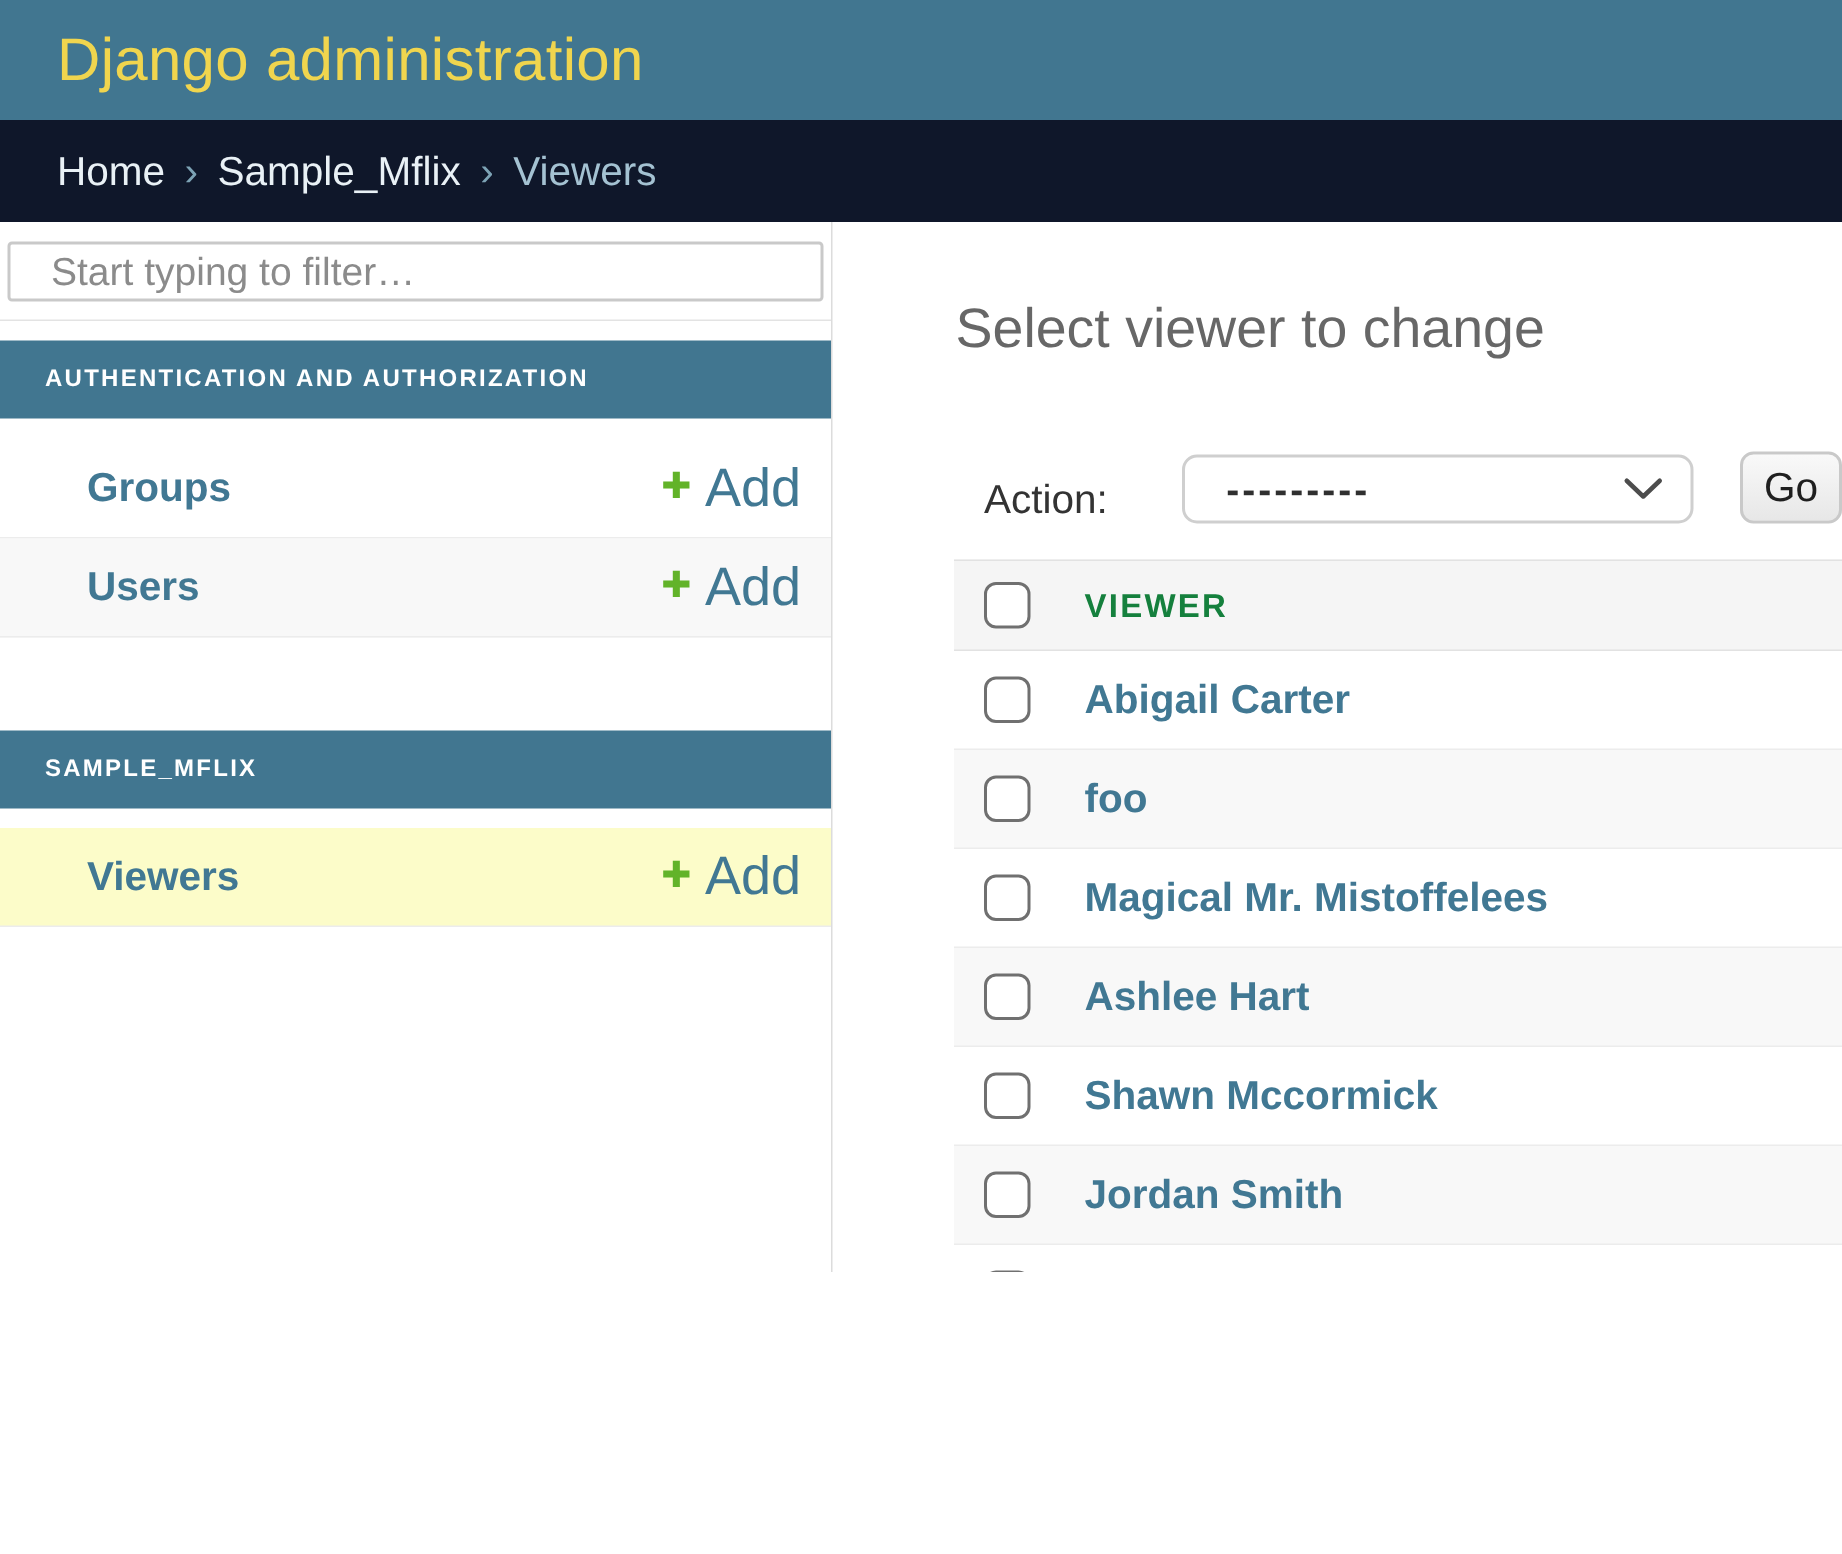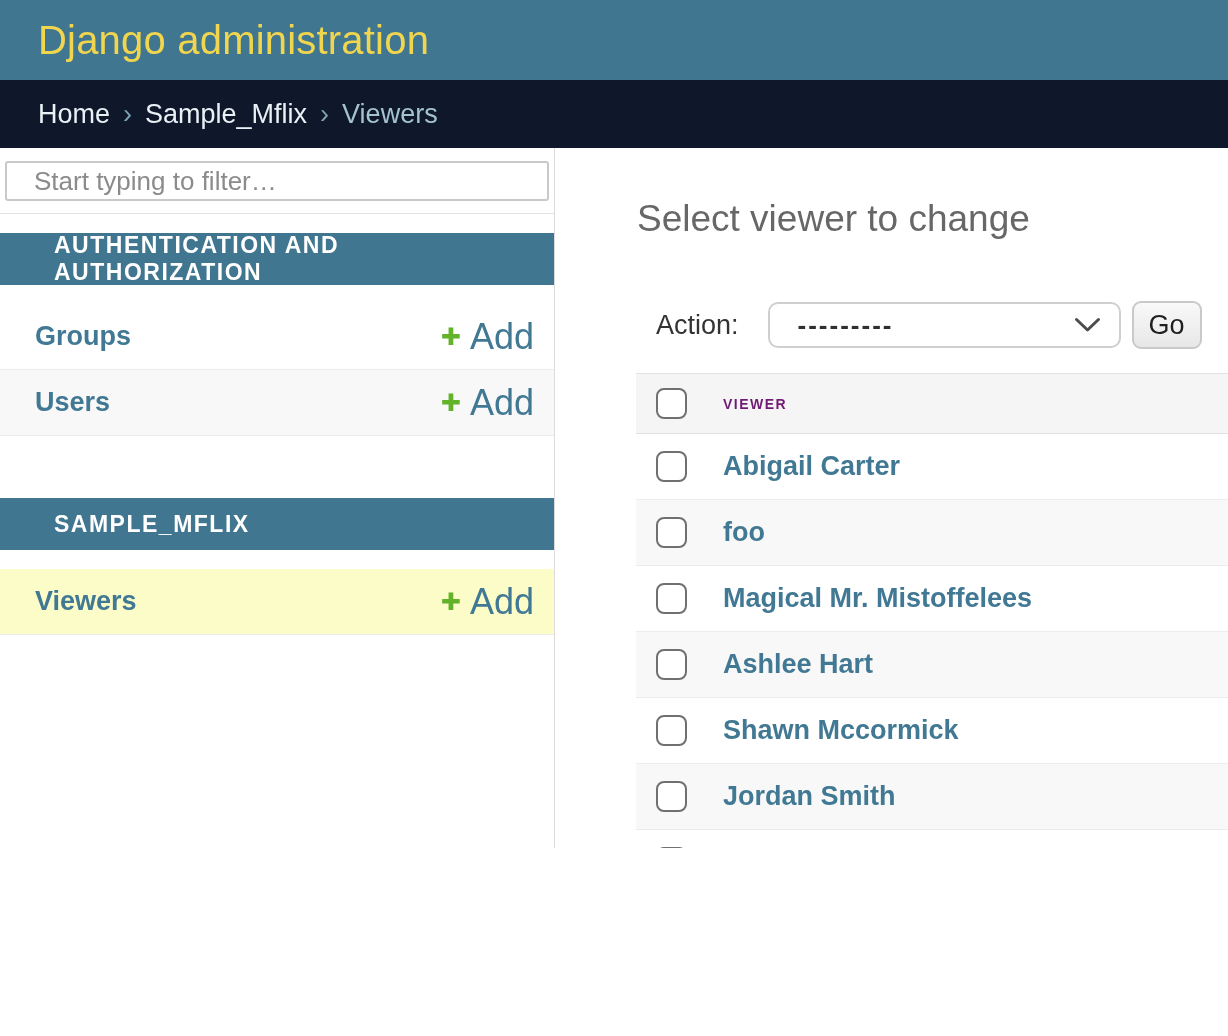--- a/index.html
+++ b/index.html
@@ -45,49 +45,49 @@
     width: 100%; height: 40px; border: 2px solid #c9c9c9; border-radius: 3px;
     padding: 0 27px; font-size: 26px; color: #333; background: #fff;
     font-family: inherit; outline: none;
   }
   .filter-input::placeholder { color: #8b8b8b; opacity: 1; }
 
   .module { margin-top: 8px; }
   .module.second { margin-top: 62px; }
   .module-header {
     height: 52px; background: #417690; color: #fff;
-    font-size: 23px; font-weight: 700; letter-spacing: 1.5px;
-    display: flex; align-items: center; padding-left: 54px;
+    font-size: 16px; font-weight: 700; letter-spacing: 1.5px;
+    display: flex; align-items: center; padding-left: 30px;
   }
   .model-row {
     height: 66px; display: flex; align-items: center;
     padding: 0 20px 0 35px; border-bottom: 1px solid #ececec;
     background: #fff;
   }
   .model-row.stripe { background: #f8f8f8; }
   .model-row.selected { background: #fcfcc9; }
   .model-link {
-    color: #417893; font-size: 27px; font-weight: 700; text-decoration: none;
+    color: #417893; font-size: 27px; font-weight: 700; text-decoration: none; margin-left: 23px;
   }
   .add-link {
     margin-left: auto; display: flex; align-items: center;
     text-decoration: none; cursor: pointer;
   }
   .plus-icon { color: #62b329; font-size: 24px; font-weight: 700; margin-right: 9px; line-height: 1; }
   .add-label { color: #417893; font-size: 36px; font-weight: 400; }
 
   
   .main { flex: 1 1 auto; padding-left: 81px; min-width: 0; overflow: hidden; }
   .page-title {
     margin: 49px 0 0 1px; font-size: 37px; line-height: 44px;
     font-weight: 400; color: #676767;
   }
   .actions {
     margin-top: 60px; padding-left: 20px;
-    display: flex; align-items: center;
+    display: flex; align-items: flex-end; gap: 20px;
   }
   .action-label { font-size: 27px; color: #333; margin-right: 29px; }
   .action-select {
     width: 353px; height: 46px; background: #fff;
     border: 2px solid #cfcfcf; border-radius: 10px;
     display: flex; align-items: center; justify-content: space-between;
     padding: 0 18px 0 28px; cursor: default;
   }
   .select-value {
     font-size: 26px; font-weight: 600; color: #2f2f2f; letter-spacing: 2px;
@@ -107,21 +107,21 @@
     height: 61px; background: #f5f5f5;
     border-top: 1px solid #e2e2e2; border-bottom: 1px solid #e2e2e2;
     display: flex; align-items: center; padding-left: 20px;
   }
   .checkbox {
     width: 31px; height: 31px; flex: 0 0 31px;
     border: 2px solid #707070; border-radius: 8px; background: #fff;
     margin-right: 36px; cursor: pointer;
   }
   .col-header {
-    font-size: 14px; font-weight: 700; color: #701a75; letter-spacing: 1.5px;
+    font-size: 22px; font-weight: 700; color: #15803d; letter-spacing: 1.5px;
   }
   .table-row {
     height: 66px; display: flex; align-items: center;
     padding-left: 20px; border-bottom: 1px solid #ececec; background: #fff;
   }
   .tbody .table-row:nth-child(even) { background: #f8f8f8; }
   .row-link {
     color: #417893; font-size: 27px; font-weight: 700; text-decoration: none;
   }
   .clipped-row { height: 6px; background: #f8f8f8; }

